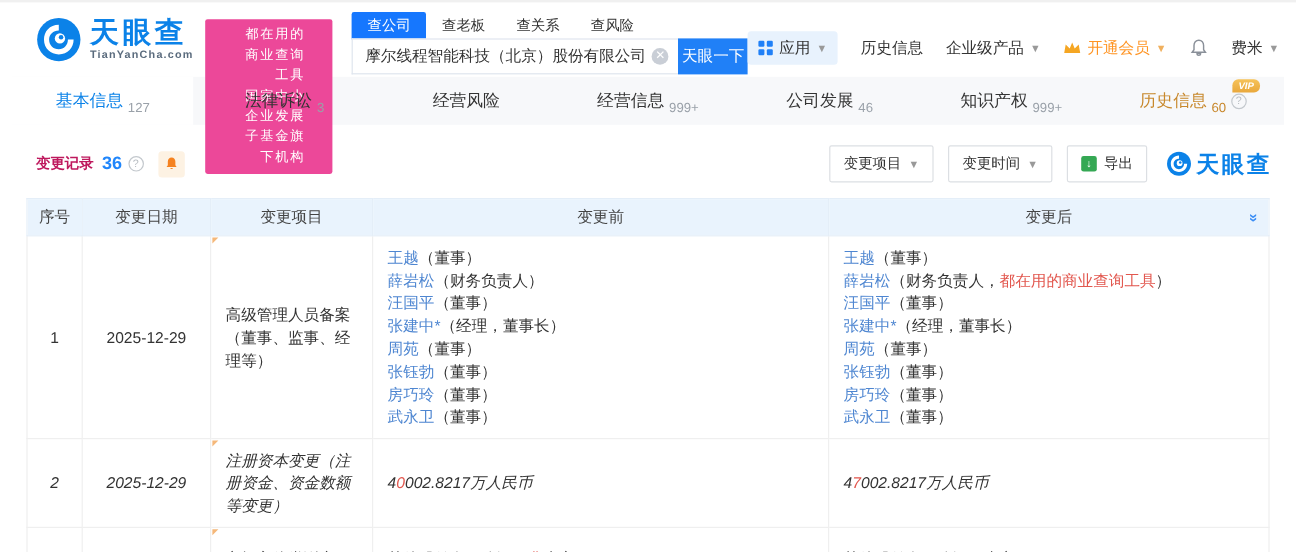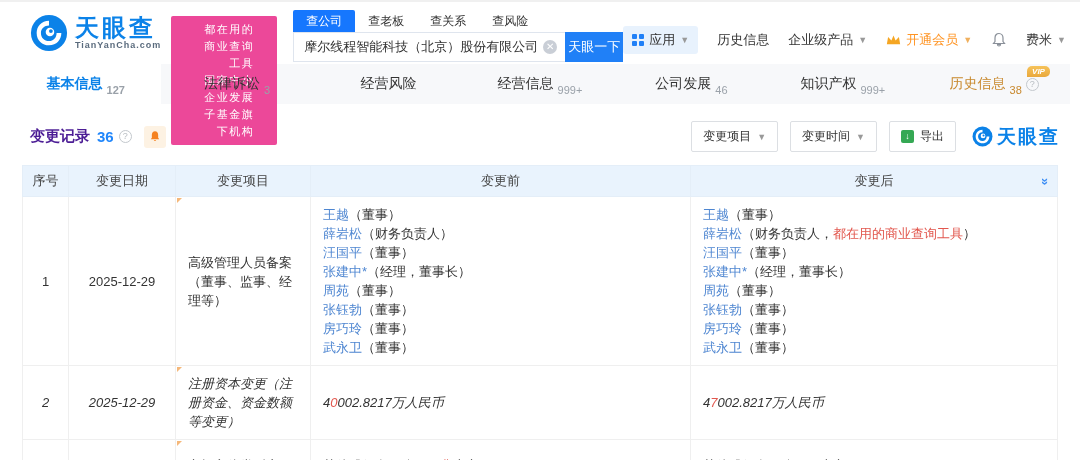--- a/index.html
+++ b/index.html
@@ -35,32 +35,32 @@
   .grid-icon i { background:#2080f7; border-radius:1px; }
   .caret { font-size:9px; color:#999; }
   .vip-link { color:#ff9423; }
   .bell-btn { cursor:pointer; display:flex; align-items:center; }
 
   
   .nav { margin:0 10px; background:#f7f8fa; height:40px; display:flex; }
   .nav-tab { flex:1; display:flex; align-items:center; justify-content:center; gap:4px;
     font-size:14px; color:#333; cursor:pointer; position:relative; }
   .nav-tab .cnt { font-size:11px; color:#9aa1a9; margin-top:12px; }
-  .nav-tab.active { background:#fff; color:#0b82e8; font-weight:bold; }
+  .nav-tab.active { background:#fff; color:#0b82e8; font-weight:normal; }
   .nav-tab.vip-tab { color:#c8882c; }
   .nav-tab.vip-tab .cnt { color:#c8882c; }
   .vip-badge { position:absolute; top:2px; right:20px; background:linear-gradient(180deg,#f6c35a,#e9a83c);
     color:#fff; font-size:8px; font-style:italic; font-weight:bold; padding:1px 5px;
     border-radius:5px 5px 5px 0;margin-left:20px; }
   .info-circle { width:13px; height:13px; border:1px solid #c3c8cd; border-radius:50%; color:#b8bdc2;
     font-size:9px; line-height:11px; text-align:center; display:inline-block; }
 
   
   .section-head { display:flex; align-items:center; margin:17px 20px 13px 30px; }
-  .section-title { font-size:15px; font-weight:bold; color:#4c1d95; }
+  .section-title { font-size:12px; font-weight:bold; color:#be185d; }
   .section-count { font-size:15px; font-weight:bold; color:#2086fb; margin-left:7px; }
   .section-help { margin-left:5px; }
   .subscribe-bell { margin-left:12px; width:22px; height:22px; background:#fdf2e3; border-radius:3px;
     display:flex; align-items:center; justify-content:center; cursor:pointer; }
   .head-right { margin-left:auto; display:flex; align-items:center; gap:12px; }
   .filter-btn { display:flex; align-items:center; gap:6px; border:1px solid #dcdfe3; background:#fff;
     padding:6px 11px; font-size:12px; color:#333; cursor:pointer; border-radius:2px;
     font-family:"Liberation Sans","DejaVu Sans",sans-serif; }
   .export-btn { display:flex; align-items:center; gap:6px; border:1px solid #dcdfe3; background:#fff;
     padding:6px 11px; font-size:12px; color:#333; cursor:pointer; border-radius:2px; }
@@ -182,21 +182,21 @@
     <div class="nav-tab">
       <span>公司发展</span>
       <span class="cnt">46</span>
     </div>
     <div class="nav-tab">
       <span>知识产权</span>
       <span class="cnt">999+</span>
     </div>
     <div class="nav-tab vip-tab">
       <span>历史信息</span>
-      <span class="cnt">38</span>
+      <span class="cnt">60</span>
       <span class="vip-badge">VIP</span>
       <span class="info-circle">?</span>
     </div>
   </div>
 
 <div class="section-head">
   <span class="section-title">变更记录</span>
   <span class="section-count">36</span>
   <span class="info-circle section-help">?</span>
   <span class="subscribe-bell">

